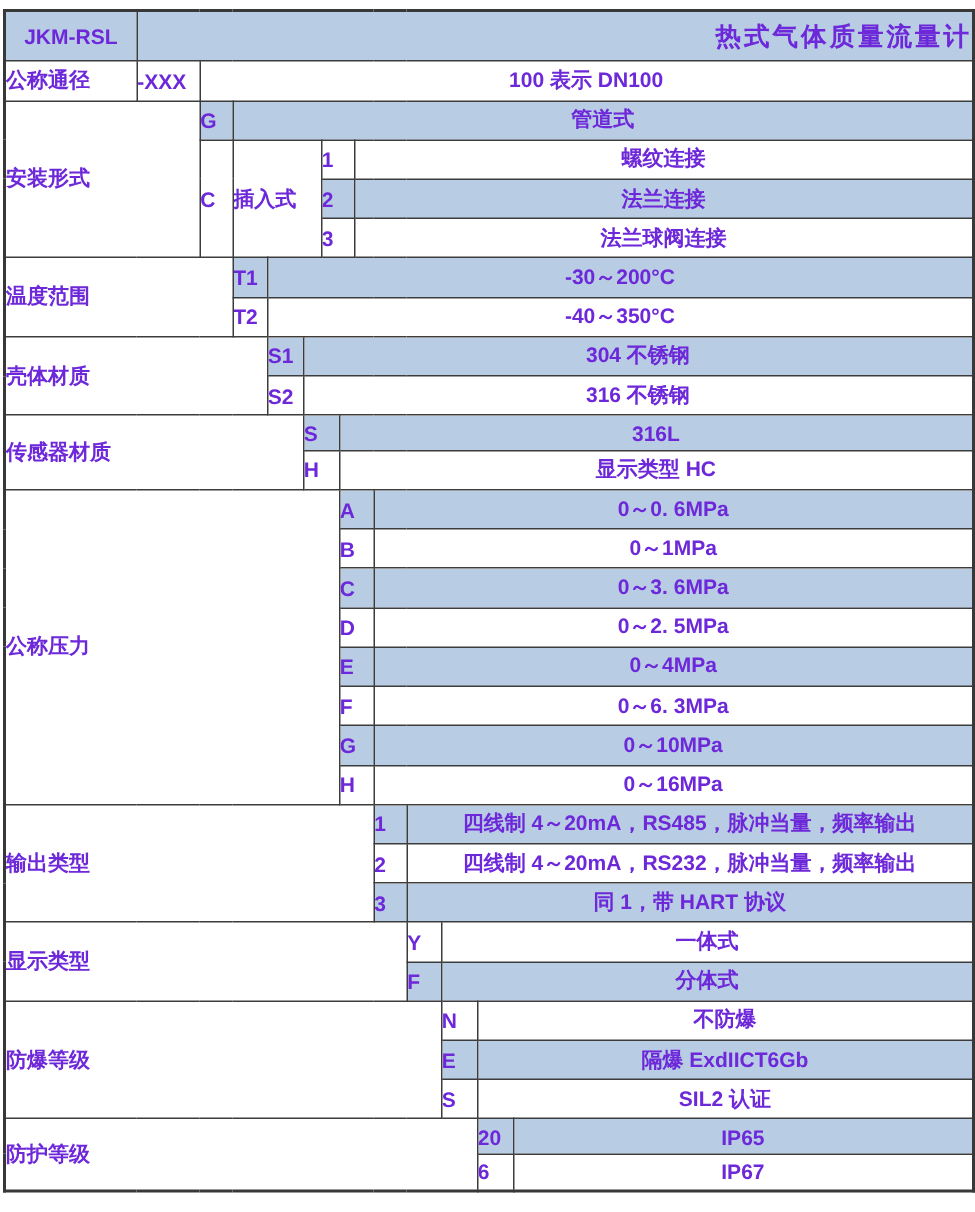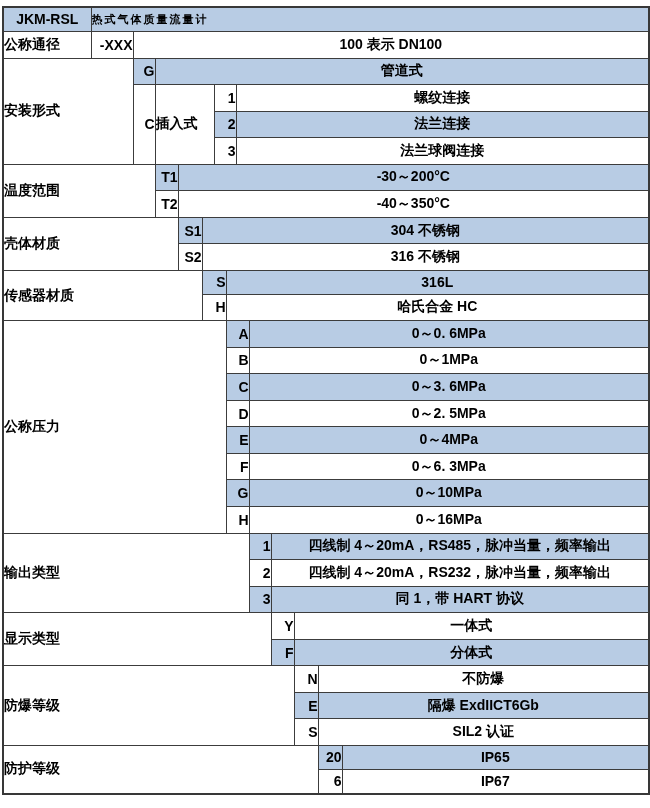--- a/index.html
+++ b/index.html
@@ -16,37 +16,37 @@
     top: 6px;
     width: 646px;
     height: 789px;
   }
   table.sel {
     border-collapse: collapse;
     table-layout: fixed;
     width: 646px;
     height: 789px;
     border: 2px solid #383838;
-    color: #000000;
+    color: #6d28d9;
     font-size: 14px;
     font-weight: bold;
   }
   table.sel td {
     border: 1px solid #3c3c3c;
     padding: 0;
     overflow: hidden;
     white-space: nowrap;
     vertical-align: middle;
     background: #ffffff;
   }
   td.b   { background: #b8cce4 !important; }
   td.lab { text-align: left; }
-  td.code{ text-align: right; }
+  td.code{ text-align: left; }
   td.val { text-align: center; padding-left: 14px; margin-left: 28px; }
-  td.title { text-align: left; font-size: 11px; letter-spacing: 2px; }
+  td.title { text-align: right; font-size: 17px; letter-spacing: 2px; }
   td.model { text-align: center; }
 </style>
 </head>
 <body>
 
 <div class="wrap">
 <table class="sel">
   <colgroup>
     <col style="width:88px">
         <col style="width:42px">
@@ -116,21 +116,21 @@
     <td class="val" colspan="9">316 不锈钢</td>
   </tr>
 
   <tr>
     <td class="lab" colspan="5" rowspan="2">传感器材质</td>
     <td class="b code" colspan="2">S</td>
     <td class="b val" colspan="7">316L</td>
   </tr>
   <tr>
     <td class="code" colspan="2">H</td>
-    <td class="val" colspan="7">哈氏合金 HC</td>
+    <td class="val" colspan="7">显示类型 HC</td>
   </tr>
 
   <tr>
     <td class="lab" colspan="7" rowspan="8">公称压力</td>
     <td class="b code" colspan="2">A</td>
     <td class="b val" colspan="5">0～0. 6MPa</td>
   </tr>
   <tr>
     <td class="code" colspan="2">B</td>
     <td class="val" colspan="5">0～1MPa</td>

